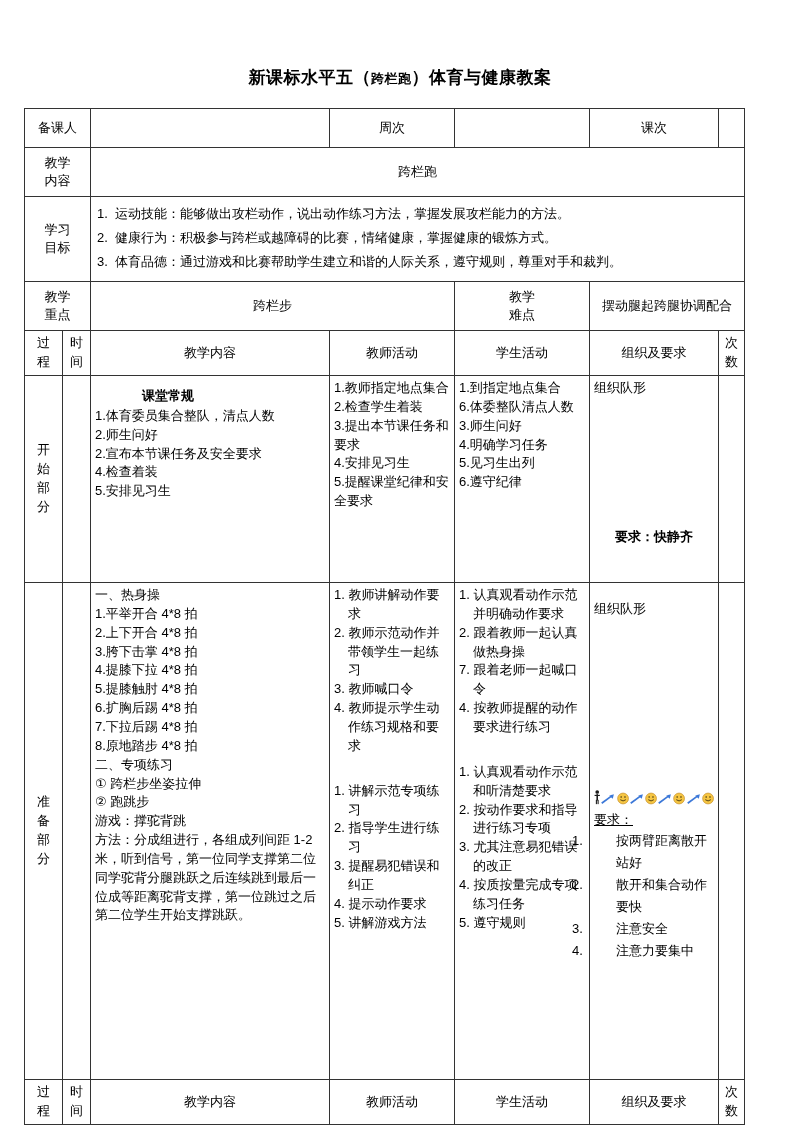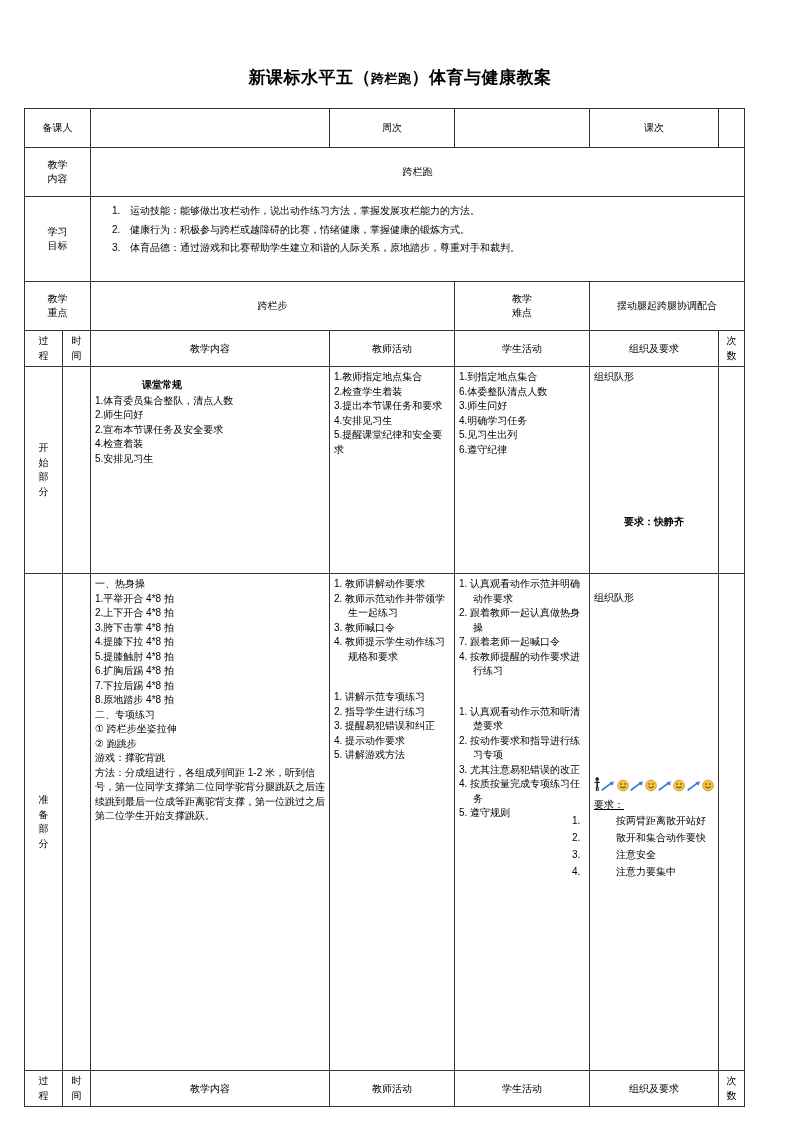--- a/index.html
+++ b/index.html
@@ -31,21 +31,21 @@
     line-height: 1.2;
   }
   .doc-title .small {
     font-size: 13px;
   }
 
   table.lesson {
     width: 720px;
     border-collapse: collapse;
     table-layout: fixed;
-    font-size: 10px;
+    font-size: 13px;
   }
   table.lesson td {
     border: 1px solid #333333;
     vertical-align: middle;
     padding: 3px 4px;
     line-height: 1.45;
   }
   .c-label {
     text-align: center;
     vertical-align: middle !important;
@@ -69,21 +69,20 @@
     display: block;
   }
   .obj-list {
     margin: 0;
     padding: 2px 0 2px 2px;
     line-height: 1.85;
   }
   .obj-list .li {
     display: block;
     white-space: nowrap;
-    margin-left: 15px;
   }
   .obj-list .num {
     display: inline-block;
     width: 18px;
   }
   .hdr td {
     text-align: center;
     font-weight: normal;
     padding: 5px 2px;
   }
@@ -192,21 +191,21 @@
 
     <tr>
       <td class="c-label two-line" colspan="2" style="height:78px">
         <span>学习</span><br>
         <span>目标</span>
       </td>
       <td colspan="6" class="c-top">
         <div class="obj-list">
           <span class="li"><span class="num">1.</span><span>运动技能：能够做出攻栏动作，说出动作练习方法，掌握发展攻栏能力的方法。</span></span>
           <span class="li"><span class="num">2.</span><span>健康行为：积极参与跨栏或越障碍的比赛，情绪健康，掌握健康的锻炼方式。</span></span>
-          <span class="li"><span class="num">3.</span><span>体育品德：通过游戏和比赛帮助学生建立和谐的人际关系，原地踏步，尊重对手和裁判。</span></span>
+          <span class="li"><span class="num">3.</span><span>体育品德：通过游戏和比赛帮助学生建立和谐的人际关系，遵守规则，尊重对手和裁判。</span></span>
         </div>
       </td>
     </tr>
 
     <tr>
       <td class="c-label two-line" colspan="2" style="height:42px">
         <span>教学</span><br>
         <span>重点</span>
       </td>
       <td class="c-center" colspan="3">跨栏步</td>

